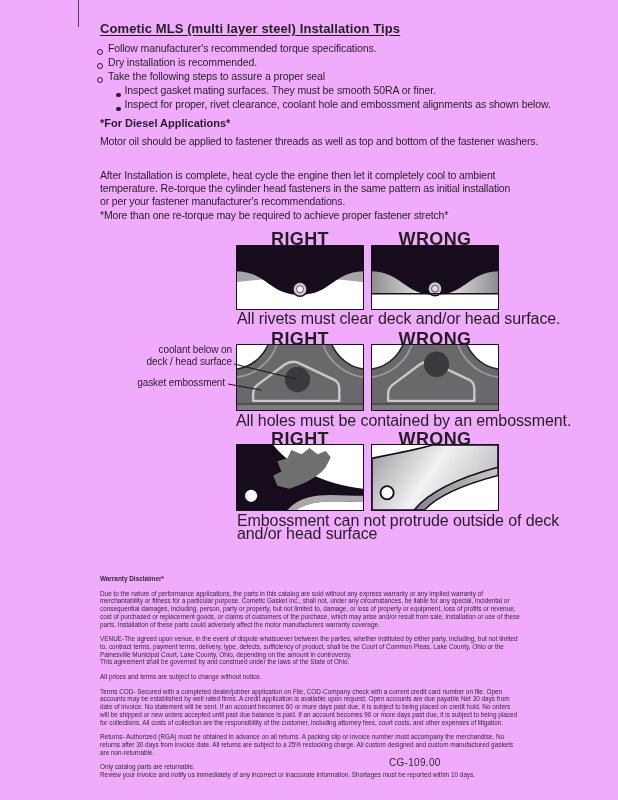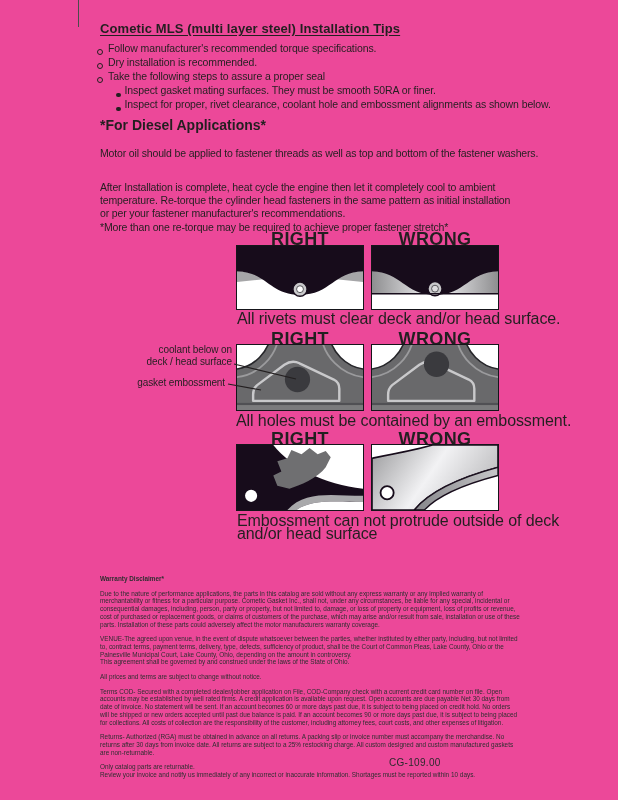--- a/index.html
+++ b/index.html
@@ -1,35 +1,35 @@
 <!DOCTYPE html>
 <html><head>
 <meta charset="utf-8">
 <style>
   html,body{margin:0;padding:0;background:#e8e8e8;}
   .page{
-    position:relative;width:618px;height:800px;background:#ec4899;
+    position:relative;width:618px;height:800px;background:#f0abfc;
     font-family:"Liberation Sans","DejaVu Sans",sans-serif;color:#231f20;
     overflow:hidden;margin:0 auto;
   }
   .crop-mark{position:absolute;left:78px;top:0;width:1px;height:27px;background:#4b4b4b;}
 
   .title{
     position:absolute;left:100px;top:21px;font-size:13px;font-weight:700;
     text-decoration:underline;text-underline-offset:2px;white-space:nowrap;letter-spacing:.1px;
   }
 
   .bullets{position:absolute;left:97px;top:41px;font-size:10.5px;line-height:14px;letter-spacing:-0.1px;}
   .b-row{display:flex;align-items:flex-end;white-space:nowrap;}
   .b-row .mk{flex:0 0 auto;width:4px;height:4px;border:1px solid #231f20;border-radius:50%;margin:4.5px 5px 0 0;}
   .b-sub{margin-left:19px;}
   .b-sub .mk{width:4.5px;height:4.5px;background:#231f20;border:none;margin:4.5px 4px 0 0;}
 
-  .diesel-h{position:absolute;left:100px;top:117px;font-size:14px;font-weight:700;white-space:nowrap;}
-  .para{position:absolute;left:100px;font-size:10.5px;line-height:13.2px;letter-spacing:-0.15px;margin-top:12px;}
+  .diesel-h{position:absolute;left:100px;top:117px;font-size:11px;font-weight:700;white-space:nowrap;}
+  .para{position:absolute;left:100px;font-size:10.5px;line-height:13.2px;letter-spacing:-0.15px;}
   .para div{white-space:nowrap;}
   .p1{top:135px;}
   .p2{top:169px;}
   .p-note{top:209px;}
 
   .fig-label{position:absolute;width:128px;text-align:center;font-size:18px;font-weight:700;letter-spacing:.4px;}
   .fig-box{
     position:absolute;width:128px;box-sizing:border-box;border:1.6px solid #15151a;background:#fff;
   }
   .fig-box svg{display:block;width:100%;height:100%;}

